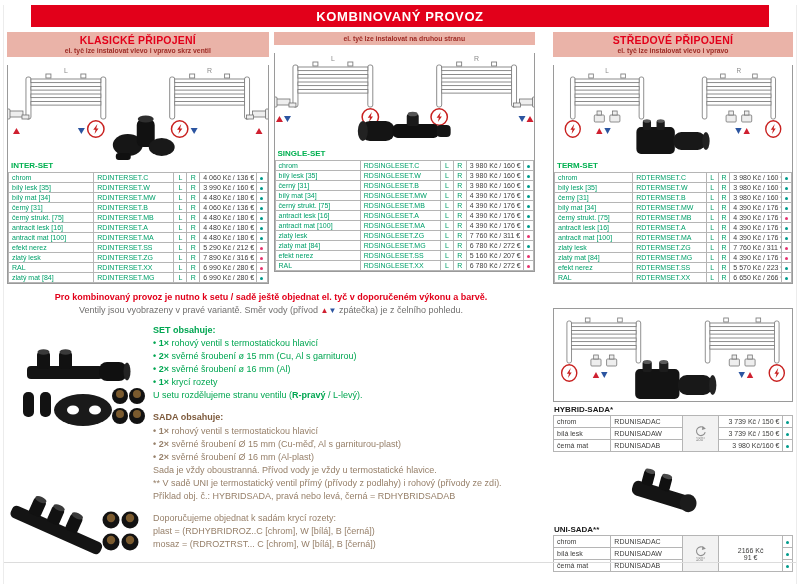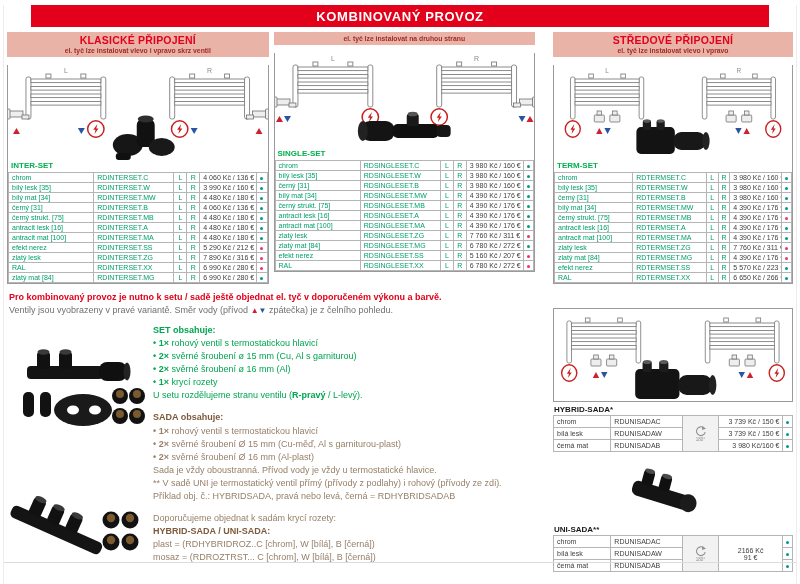--- a/index.html
+++ b/index.html
@@ -23,21 +23,21 @@
   .ptable td{border:1px solid #b5b5b5;font-size:7px;line-height:1;padding:1px 3px;white-space:nowrap;overflow:hidden;height:7px;}
   .ptable td.cname,.ptable td.ccode,.ptable td.lr{color:#00a06a;}
   .ptable td.lr{text-align:center;padding:1px 0;}
   .ptable td.price{text-align:right;color:#3c3c3b;}
   .ptable td.dotc{padding:1px 0;text-align:center;}
   .dot{display:inline-block;width:3px;height:3px;border-radius:50%;vertical-align:middle;}
   .dot.teal{background:#009b8c;}
   .dot.red{background:#e8336d;}
   col.c-name{width:33%;} col.c-code{width:31%;} col.c-l{width:5%;} col.c-r{width:5%;} col.c-price{width:22%;} col.c-dot{width:4%;}
   
-  .notes{margin:7px 2px 0 2px;font-size:9px;line-height:1.4;}
+  .notes{margin:7px 2px 0 2px;font-size:9px;line-height:1.4;text-align:center;}
   .notes .red-bold{color:#e2001a;font-weight:bold;}
   .notes .gray{color:#706f6e;}
   .arrow-up-g{color:#cf2030;font-size:8px;}
   .arrow-dn-g{color:#2b54a0;font-size:8px;}
   .content-row{display:flex;margin-top:8px;}
   .kits{flex:0 0 142px;display:flex;flex-direction:column;align-items:center;}
   .kits svg{display:block;}
   .info-col{flex:1;padding-left:4px;}
   .green-block{color:#00a651;font-size:9px;line-height:1.45;}
   .green-block .blk-title{font-weight:bold;}
@@ -489,21 +489,20 @@
               </div>
             <div id="sada-lines">
                 <div>Sada je vždy oboustranná. Přívod vody je vždy u termostatické hlavice.</div>
                 <div>** V sadě UNI je termostatický ventil přímý (přívody z podlahy) i rohový (přívody ze zdi).</div>
                 <div>Příklad obj. č.: HYBRIDSADA, pravá nebo levá, černá = RDHYBRIDSADAB</div>
               </div>
           </div>
 
           <div class="brown-block">
             <div>Doporučujeme objednat k sadám krycí rozety:</div>
-            <div class="bold">HYBRID-SADA / UNI-SADA:</div>
             <div>plast = (RDHYBRIDROZ..C [chrom], W [bílá], B [černá])</div>
             <div>mosaz = (RDROZTRST...  C [chrom], W [bílá], B [černá])</div>
           </div>
 
         </div>
       </div>
 
     </div>
 
     <div class="right-zone">

